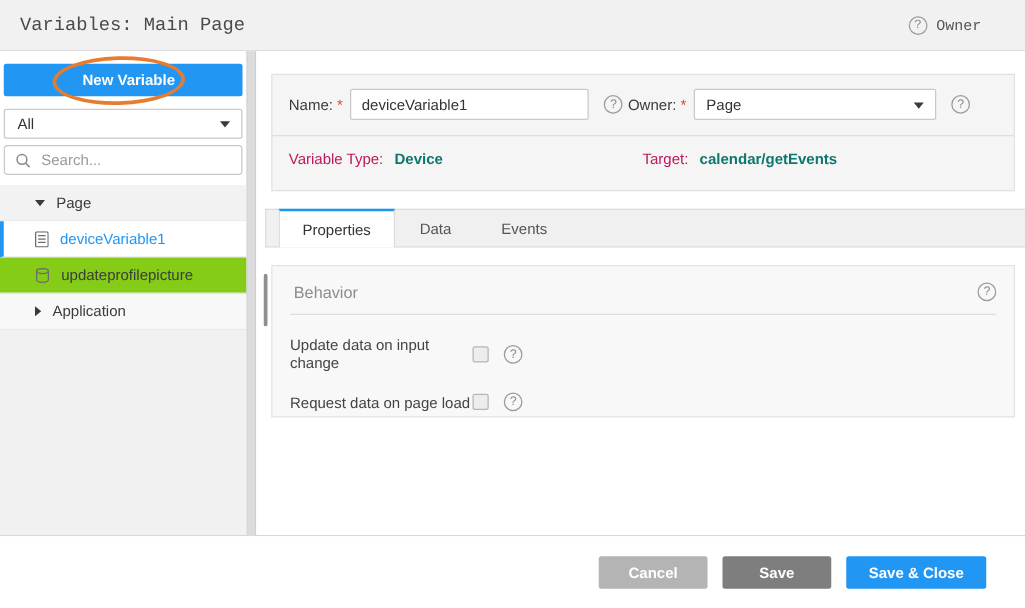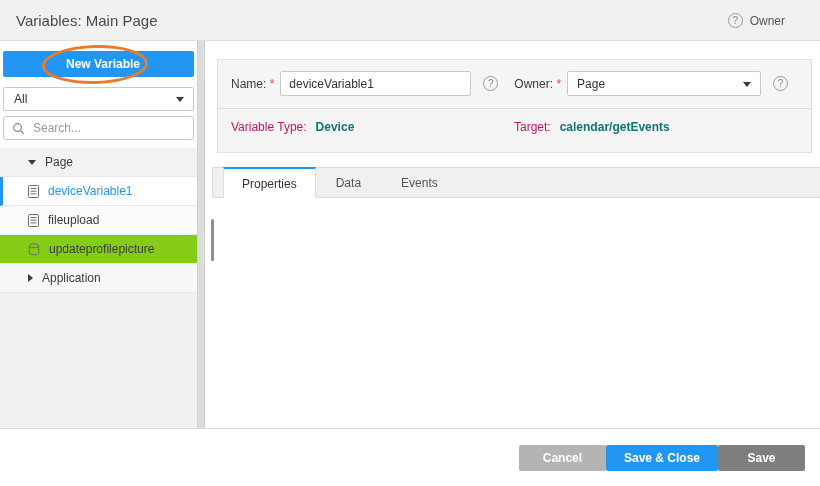--- a/index.html
+++ b/index.html
@@ -1,20 +1,20 @@
 <!DOCTYPE html>
 <html><head>
 <meta charset="utf-8">
 <style>
   html,body{margin:0;padding:0;}
   body{font-family:"Liberation Sans",sans-serif;background:#fff;}
   .app{position:relative;width:820px;height:486px;background:#fff;overflow:hidden;}
 
   
-  .header{height:41px;background:#f1f1f1;border-bottom:1px solid #dedede;display:flex;align-items:center;padding:1px 35px 0 16px;box-sizing:border-box;}
+  .header{height:41px;background:#f1f1f1;border-bottom:1px solid #dedede;display:flex;align-items:center;padding:1px 35px 0 16px;box-sizing:border-box;font-family:Liberation Mono, monospace;}
   .page-title{font-size:15px;color:#4a4a4a;}
   .help{margin-left:auto;display:flex;align-items:center;gap:7px;font-size:12px;color:#555;cursor:pointer;}
 
   
   .qm{width:15px;height:15px;border:1px solid #9a9a9a;border-radius:50%;color:#8a8a8a;font-size:10px;line-height:15px;display:inline-flex;align-items:center;justify-content:center;flex:none;box-sizing:border-box;background:transparent;}
   .qm::after{content:"?";}
 
   
   .content-row{display:flex;height:387px;border-bottom:1px solid #d8d8d8;box-sizing:content-box;}
 
@@ -45,21 +45,21 @@
   .divider-strip{width:8px;flex:none;background:#dcdcdc;border-left:1px solid #d2d2d2;border-right:1px solid #cfcfcf;box-sizing:border-box;}
 
   
   .main{flex:1;position:relative;background:#fff;padding-top:18px;box-sizing:border-box;min-width:0;}
   .scroll-thumb{position:absolute;left:6px;top:178px;width:3px;height:42px;background:#8f8f8f;border-radius:2px;cursor:pointer;}
 
   .form-card{margin:0 8px 0 12px;background:#f5f5f5;border:1px solid #e2e2e2;height:94px;box-sizing:border-box;}
   .f-row1{display:flex;align-items:center;padding:11px 14px 0 13px;font-size:12px;color:#3a3a3a;}
   .req::after{content:"\00a0*";color:#e04b3a;}
   .txt-input{height:25px;width:191px;margin-left:6px;border:1px solid #c9c9c9;border-radius:2px;background:#fff;font-size:12px;color:#333;padding:0 8px;box-sizing:border-box;font-family:inherit;outline:none;}
-  .owner-lbl{margin-left:16px;}
+  .owner-lbl{margin-left:4px;}
   .form-select{width:194px;height:25px;margin-left:6px;border:1px solid #c9c9c9;border-radius:2px;background:#fff;display:flex;align-items:center;padding:0 22px 0 9px;font-size:12px;color:#333;position:relative;cursor:pointer;box-sizing:border-box;}
   .form-select .tri-down{position:absolute;right:9px;top:10px;}
   .qm-gap{margin-left:12px;}
   .f-div{border-top:1px solid #ddd;margin-top:12px;}
   .f-row2{display:flex;align-items:center;padding:11px 14px 0 13px;font-size:12px;}
   .f-grp1{width:283px;flex:none;display:flex;gap:9px;align-items:center;}
   .f-grp2{display:flex;gap:9px;align-items:center;}
   .f-lbl{color:#be185d;}
   .f-val{color:#0f766e;font-weight:bold;}
 
@@ -73,21 +73,21 @@
   .b-head{display:flex;align-items:center;padding:13px 14px 0 17px;}
   .b-title{font-size:13px;color:#8c8c8c;}
   .b-head .qm{margin-left:auto;}
   .b-div{border-top:1px solid #ddd;margin:10px 14px 0 14px;}
   .opt-row{display:flex;align-items:center;padding-left:14px;margin-top:17px;font-size:12px;color:#444;}
   .opt-lbl{width:146px;flex:none;}
   .chk{width:13px;height:13px;border:1px solid #b5b5b5;background:#ededed;border-radius:2px;flex:none;cursor:pointer;box-sizing:border-box;}
   .opt-row .qm{margin-left:12px;}
 
   
-  .footer{height:57px;display:flex;align-items:center;justify-content:flex-end;padding-right:15px;background:#fff;box-sizing:border-box;}
+  .footer{height:57px;display:flex;align-items:center;justify-content:flex-end;gap:12px;padding-right:31px;background:#fff;box-sizing:border-box;}
   .btn{height:26px;min-width:87px;padding:0 18px;border:none;border-radius:2px;color:#fff;font-size:12px;font-weight:bold;cursor:pointer;font-family:inherit;}
   .btn-cancel{background:#b4b4b4;}
   .btn-save{background:#7e7e7e;}
   .btn-primary{background:#2196f3;}
 </style>
 </head>
 <body>
 
 <div class="app">
 
@@ -126,31 +126,20 @@
         <div class="tree-row row-sel">
           <span class="ticon">
             <svg width="11" height="13" viewBox="0 0 11 13">
                 <rect x="0.5" y="0.5" width="10" height="12" rx="1" fill="none" stroke="#6b6b6b"></rect>
                 <line x1="2.5" y1="3.5" x2="8.5" y2="3.5" stroke="#6b6b6b"></line>
                 <line x1="2.5" y1="6.2" x2="8.5" y2="6.2" stroke="#6b6b6b"></line>
                 <line x1="2.5" y1="8.9" x2="8.5" y2="8.9" stroke="#6b6b6b"></line>
               </svg>
           </span>
           <span class="lbl">deviceVariable1</span>
-        </div>
-        <div class="tree-row row-file">
-          <span class="ticon">
-            <svg width="11" height="13" viewBox="0 0 11 13">
-                <rect x="0.5" y="0.5" width="10" height="12" rx="1" fill="none" stroke="#6b6b6b"></rect>
-                <line x1="2.5" y1="3.5" x2="8.5" y2="3.5" stroke="#6b6b6b"></line>
-                <line x1="2.5" y1="6.2" x2="8.5" y2="6.2" stroke="#6b6b6b"></line>
-                <line x1="2.5" y1="8.9" x2="8.5" y2="8.9" stroke="#6b6b6b"></line>
-              </svg>
-          </span>
-          <span class="lbl">fileupload</span>
         </div>
         <div class="tree-row row-upd">
           <span class="ticon">
             <svg width="12" height="13" viewBox="0 0 12 13">
                 <ellipse cx="6" cy="2.8" rx="4.7" ry="2" fill="none" stroke="#6b6b6b"></ellipse>
                 <path d="M1.3 2.8 v7 c0 1.1 2.1 2 4.7 2 s4.7 -0.9 4.7 -2 v-7" fill="none" stroke="#6b6b6b"></path>
               </svg>
           </span>
           <span class="lbl">updateprofilepicture</span>
         </div>
@@ -197,22 +186,39 @@
           <span>Properties</span>
         </div>
         <div class="tab">
           <span>Data</span>
         </div>
         <div class="tab">
           <span>Events</span>
         </div>
       </div>
 
+      <div class="behavior-card">
+        <div class="b-head">
+          <span class="b-title">Behavior</span>
+          <span class="qm"></span>
+        </div>
+        <div class="b-div"></div>
+        <div class="opt-row">
+          <span class="opt-lbl">Update data on input change</span>
+          <span class="chk"></span>
+          <span class="qm"></span>
+        </div>
+        <div class="opt-row">
+          <span class="opt-lbl">Request data on page load</span>
+          <span class="chk"></span>
+          <span class="qm"></span>
+        </div>
+      </div>
     </div>
   </div>
 
   <div class="footer">
     <button class="btn btn-cancel">Cancel</button>
+    <button class="btn btn-save">Save</button>
     <button class="btn btn-primary">Save &amp; Close</button>
-    <button class="btn btn-save">Save</button>
   </div>
 
 </div>
 
 </body></html>

